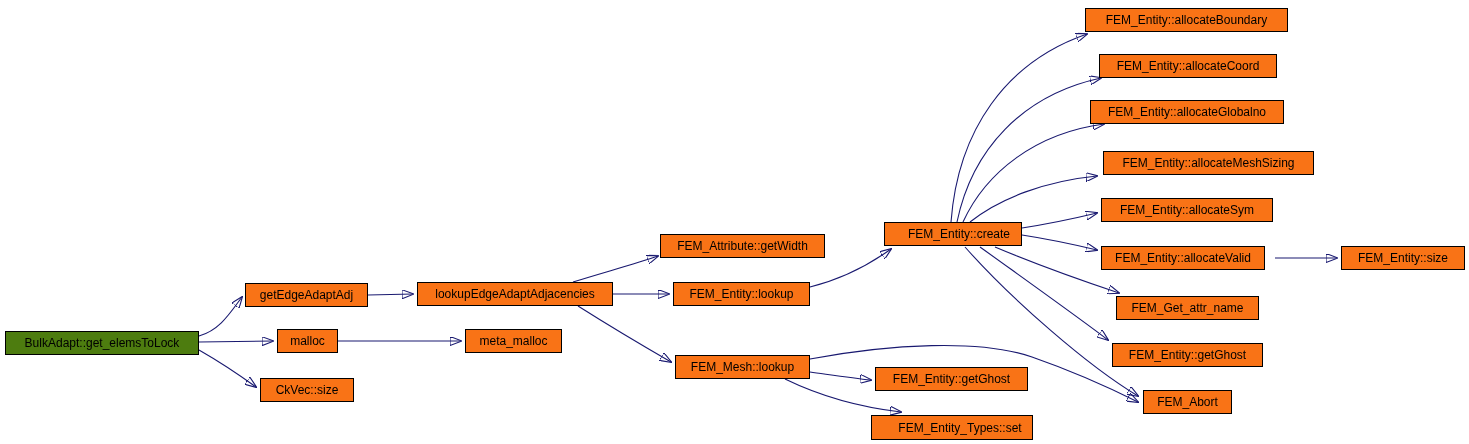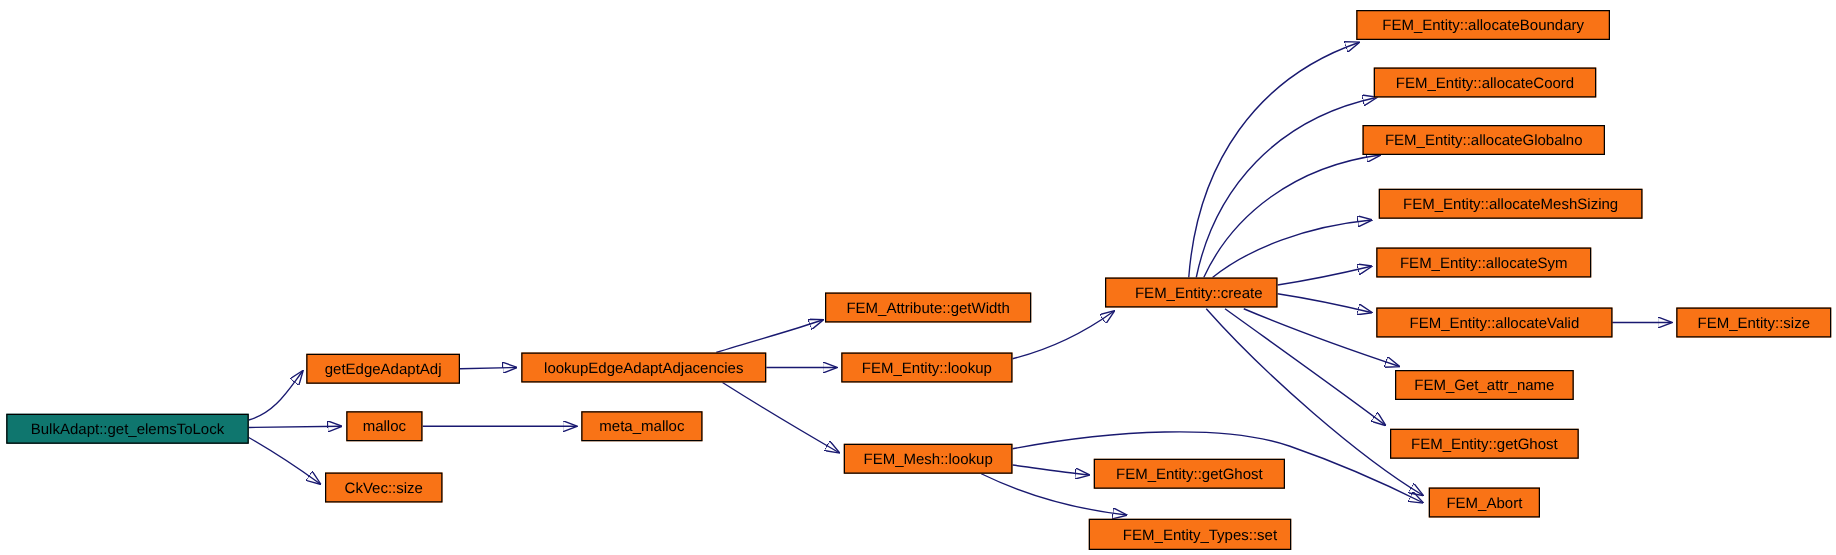--- a/index.html
+++ b/index.html
@@ -29,21 +29,21 @@
     color: #000000;
     font-size: 12px;
     line-height: 1;
     display: flex;
     align-items: center;
     justify-content: center;
     white-space: nowrap;
     cursor: pointer;
   }
   .node.root {
-    background: #0f766e;
+    background: #4d7c0f;
     cursor: default;
   }
 </style>
 </head>
 <body>
 
 <div class="canvas">
 
   <svg class="edge-layer" viewBox="0 0 1469 444">
     <defs>
@@ -103,21 +103,21 @@
   <div class="node" style="left:1085px; top:8px; width:203px; height:24px;">FEM_Entity::allocateBoundary</div>
 
   <div class="node" style="left:1099px; top:54px; width:178px; height:24px;">FEM_Entity::allocateCoord</div>
 
   <div class="node" style="left:1090px; top:100px; width:194px; height:24px;">FEM_Entity::allocateGlobalno</div>
 
   <div class="node" style="left:1082px; top:151px; width:211px; height:24px;margin-left:21px;">FEM_Entity::allocateMeshSizing</div>
 
   <div class="node" style="left:1101px; top:198px; width:172px; height:24px;">FEM_Entity::allocateSym</div>
 
-  <div class="node" style="left:1101px; top:246px; width:189px; height:24px;">FEM_Entity::allocateValid</div>
+  <div class="node" style="left:1101px; top:246px; width:164px; height:24px;">FEM_Entity::allocateValid</div>
 
   <div class="node" style="left:1116px; top:296px; width:143px; height:24px;">FEM_Get_attr_name</div>
 
   <div class="node" style="left:1112px; top:343px; width:151px; height:24px;">FEM_Entity::getGhost</div>
 
   <div class="node" style="left:1143px; top:390px; width:89px; height:24px;">FEM_Abort</div>
 
   <div class="node" style="left:1341px; top:246px; width:124px; height:24px;">FEM_Entity::size</div>
 
 </div>

